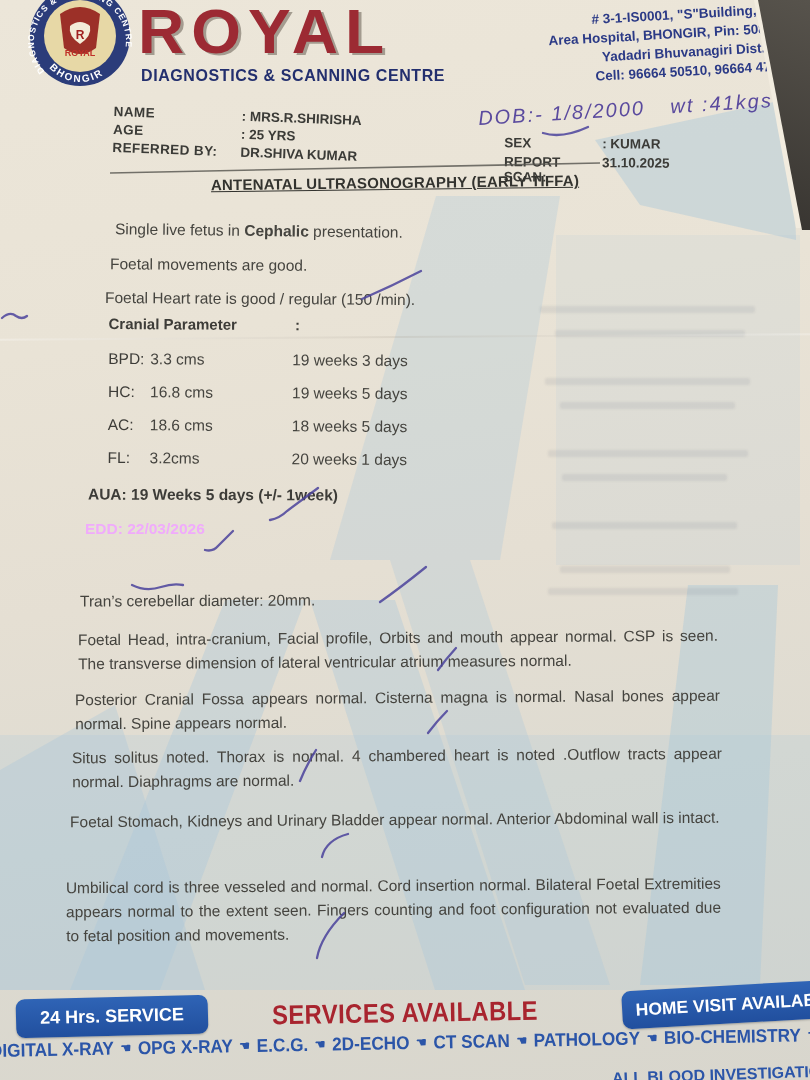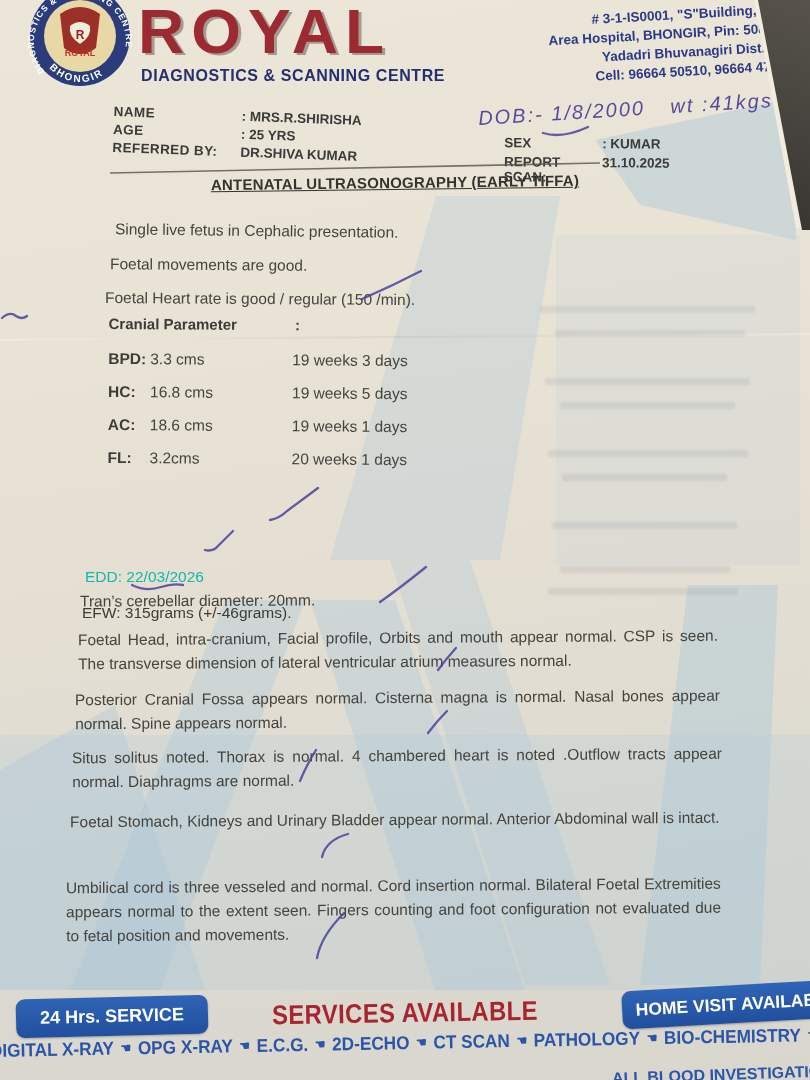--- a/index.html
+++ b/index.html
@@ -34,26 +34,26 @@
   .sexblock{position:absolute;left:504px;top:136px;color:#3b3b37;font-weight:bold;
     font-size:13.5px;transform:rotate(.5deg);}
   .sexblock .row{display:flex;margin-bottom:4px;}
   .sexblock .lbl{width:98px;}
   .title{position:absolute;left:0;top:174px;width:790px;text-align:center;
     font-weight:bold;font-size:15px;color:#33332f;letter-spacing:.2px;
     text-decoration:underline;transform:rotate(-.7deg);}
   
   .bodytxt{color:#45443f;font-size:15.5px;}
   .line{position:absolute;white-space:nowrap;}
-  .b{font-weight:normal;margin-top:48px;}
+  .b{font-weight:bold;}
   .params{position:absolute;left:108px;top:316px;transform:rotate(.4deg);color:#45443f;}
   .params .hd{font-weight:bold;font-size:15px;margin-bottom:18px;color:#3d3c38;}
   .params .hd .colon{margin-left:58px;}
   .prow{display:grid;grid-template-columns:42px 142px auto;margin-bottom:15px;font-size:15.5px;}
-  .prow .pl{font-weight:bold;color:#3d3c38;}
+  .prow .pl{font-weight:normal;color:#3d3c38;}
   .para{position:absolute;text-align:justify;line-height:24px;color:#45443f;
     font-size:15.5px;transform:rotate(-.4deg);}
   .ghost{position:absolute;background:rgba(110,112,128,.12);filter:blur(1px);border-radius:2px;}
   .crease{position:absolute;left:0;top:336px;width:810px;height:2px;
     background:linear-gradient(90deg,rgba(255,255,255,.28),rgba(160,150,135,.18),rgba(255,255,255,.25));
     transform:rotate(-.4deg);}
   
   .badge{position:absolute;background:linear-gradient(180deg,#2f64b6,#214f9e);color:#fff;
     font-weight:bold;border-radius:9px;display:flex;align-items:center;justify-content:center;
     box-shadow:0 1px 2px rgba(0,0,0,.25);}
@@ -164,31 +164,31 @@
       <span>19 weeks 3 days</span>
     </div>
     <div class="prow">
       <span class="pl">HC:</span>
       <span>16.8 cms</span>
       <span>19 weeks 5 days</span>
     </div>
     <div class="prow">
       <span class="pl">AC:</span>
       <span>18.6 cms</span>
-      <span>19 weeks 1 days</span>
+      <span>18 weeks 5 days</span>
     </div>
     <div class="prow">
       <span class="pl">FL:</span>
       <span>3.2cms</span>
       <span>20 weeks 1 days</span>
     </div>
   </div>
 
-  <div class="line bodytxt b" style="left:85px;top:520px;color:#14b8a6;">EDD: 22/03/2026</div>
-  <div class="line bodytxt b" style="left:82px;top:556px;color:#3d3c38;">EFW: 315grams (+/-46grams).</div>
+  <div class="line bodytxt b" style="left:88px;top:486px;color:#3d3c38;transform:rotate(.2deg);">AUA: 19 Weeks 5 days (+/- 1week)</div>
+  <div class="line bodytxt b" style="left:85px;top:520px;color:#f0abfc;">EDD: 22/03/2026</div>
   <div class="line bodytxt" style="left:80px;top:592px;transform:rotate(-.3deg);">Tran’s cerebellar diameter: 20mm.</div>
 
   <div class="para" style="left:78px;top:626px;width:640px;">Foetal Head, intra-cranium, Facial profile, Orbits and mouth appear normal. CSP is seen. The transverse dimension of lateral ventricular atrium measures normal.</div>
   <div class="para" style="left:75px;top:686px;width:645px;">Posterior Cranial Fossa appears normal. Cisterna magna is normal. Nasal bones appear normal. Spine appears normal.</div>
   <div class="para" style="left:72px;top:744px;width:650px;">Situs solitus noted. Thorax is normal. 4 chambered heart is noted .Outflow tracts appear normal. Diaphragms are normal.</div>
   <div class="para" style="left:70px;top:808px;width:650px;">Foetal Stomach, Kidneys and Urinary Bladder appear normal. Anterior Abdominal wall is intact.</div>
   <div class="para" style="left:66px;top:874px;width:655px;">Umbilical cord is three vesseled and normal. Cord insertion normal. Bilateral Foetal Extremities appears normal to the extent seen. Fingers counting and foot configuration not evaluated due to fetal position and movements.</div>
 
   <div class="ghost" style="left:540px;top:306px;width:215px;height:7px;"></div>
   <div class="ghost" style="left:555px;top:330px;width:190px;height:7px;"></div>

